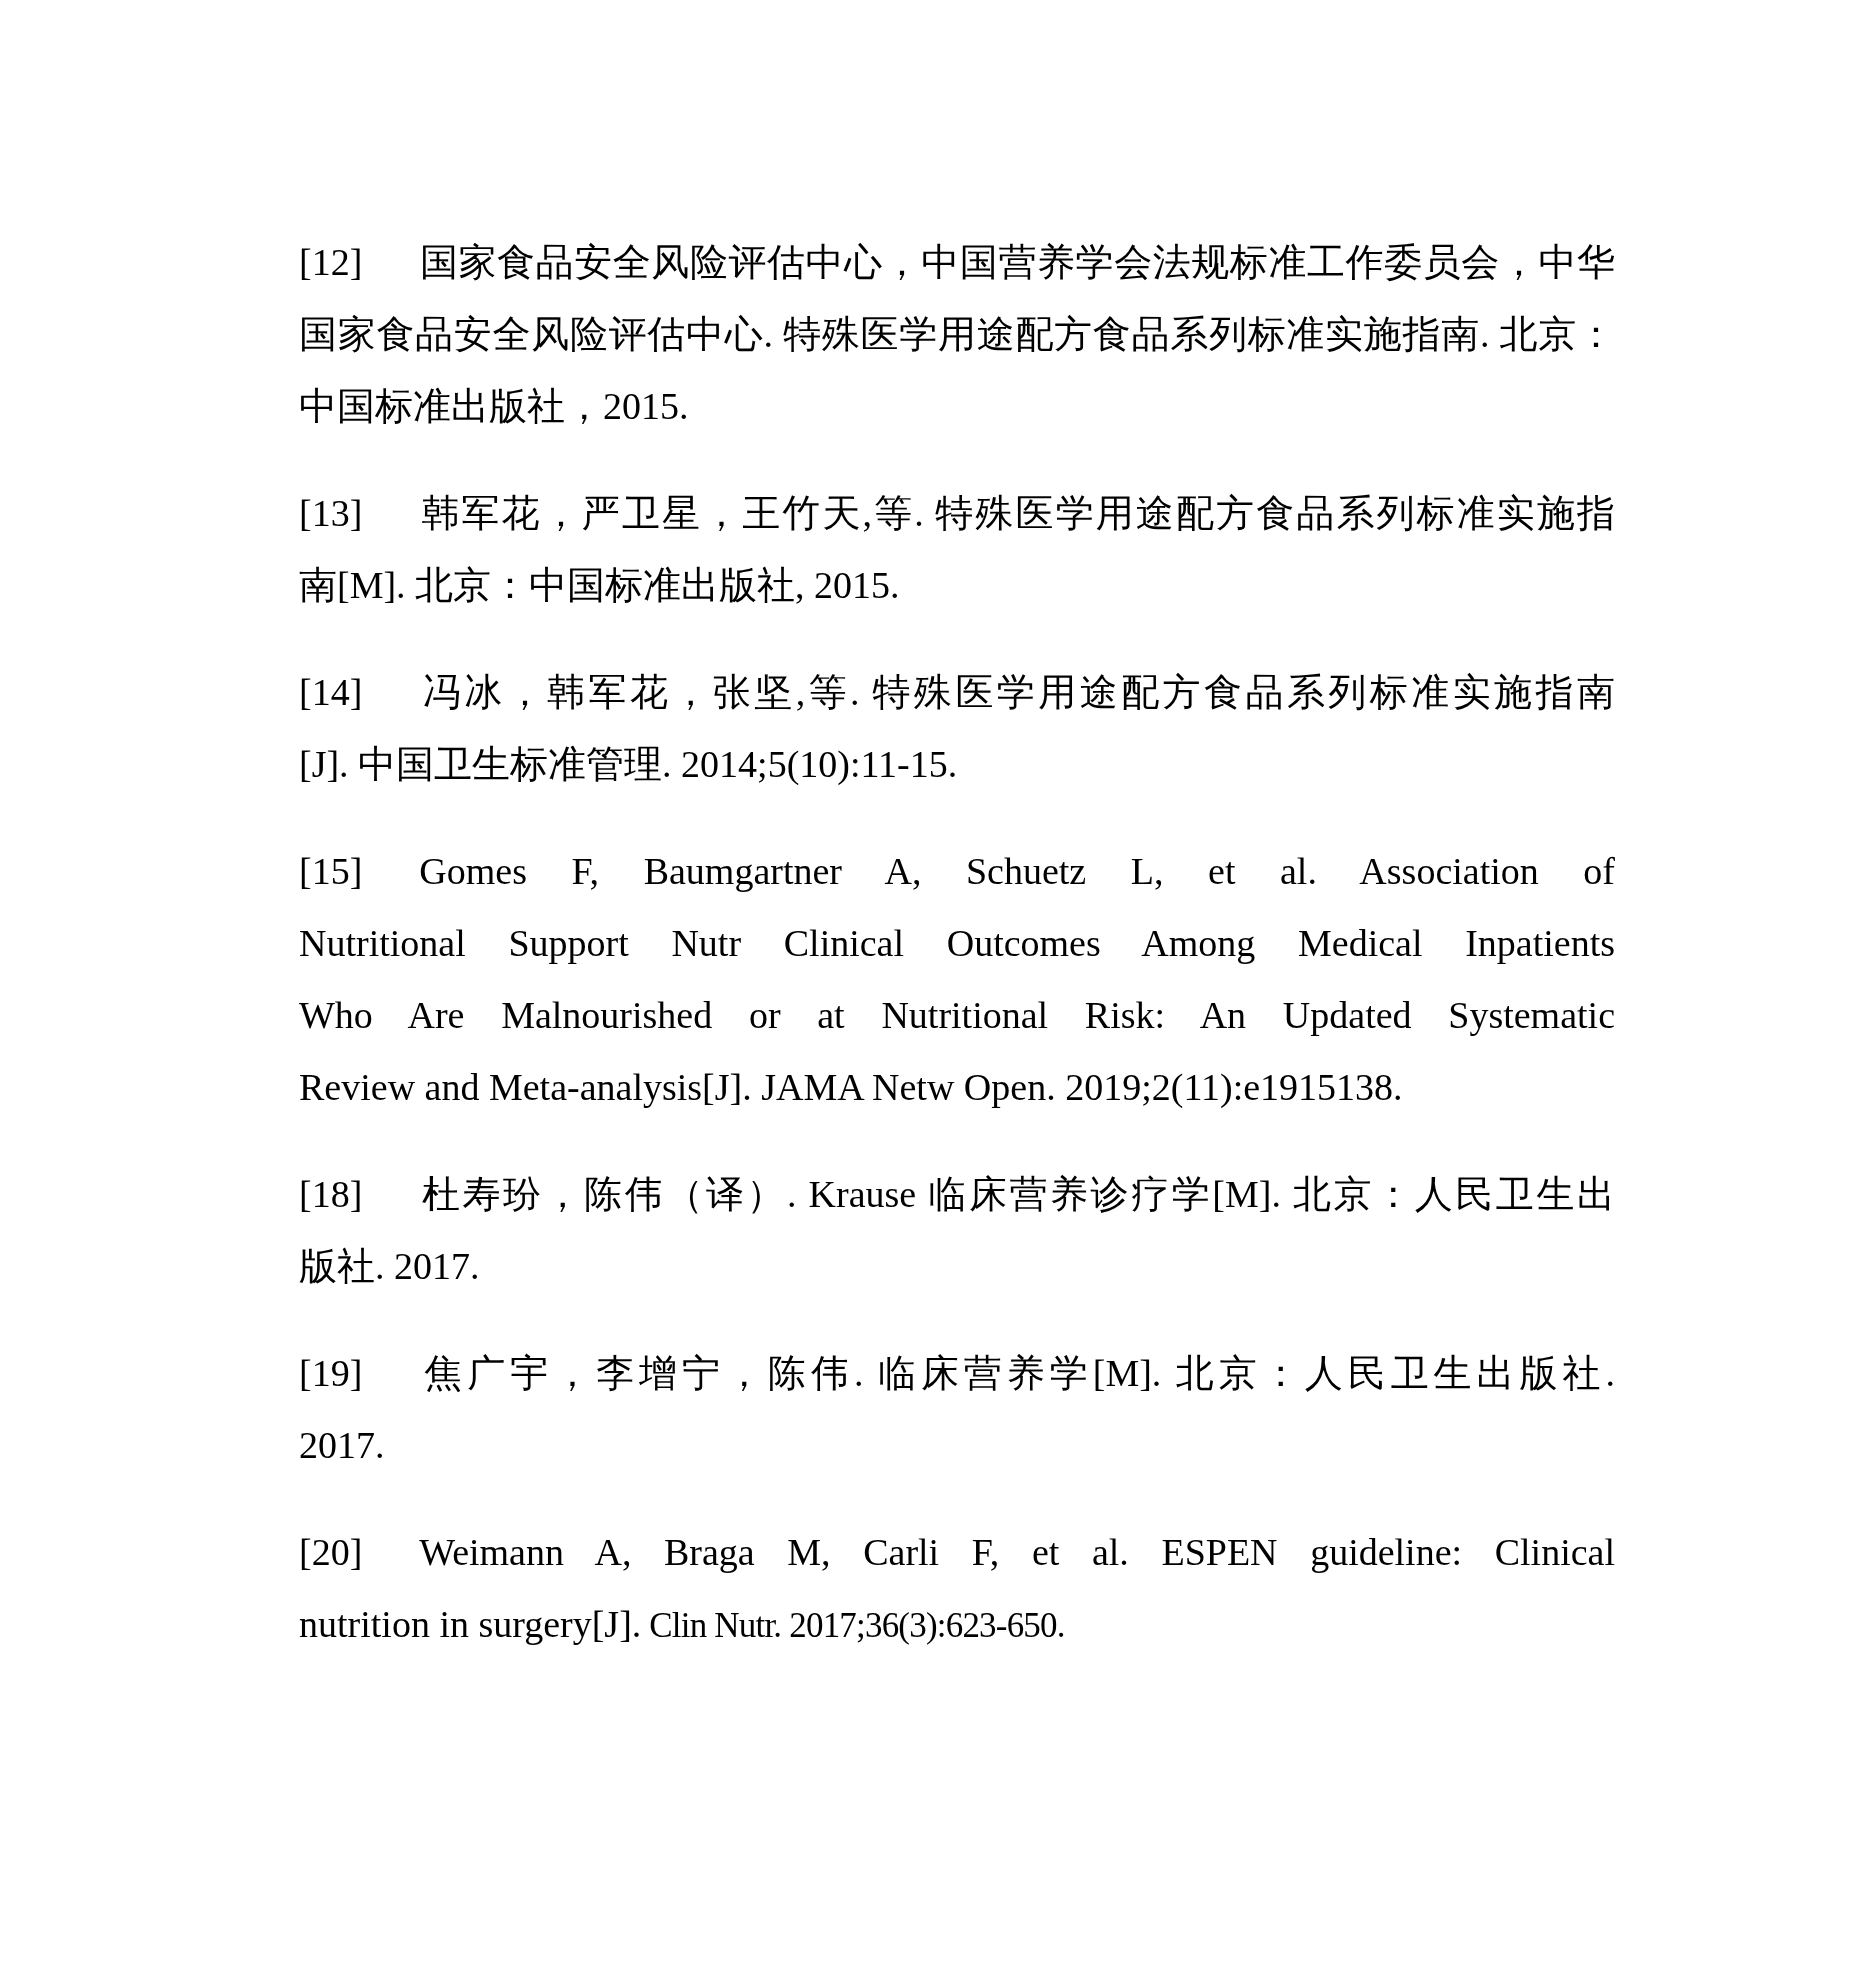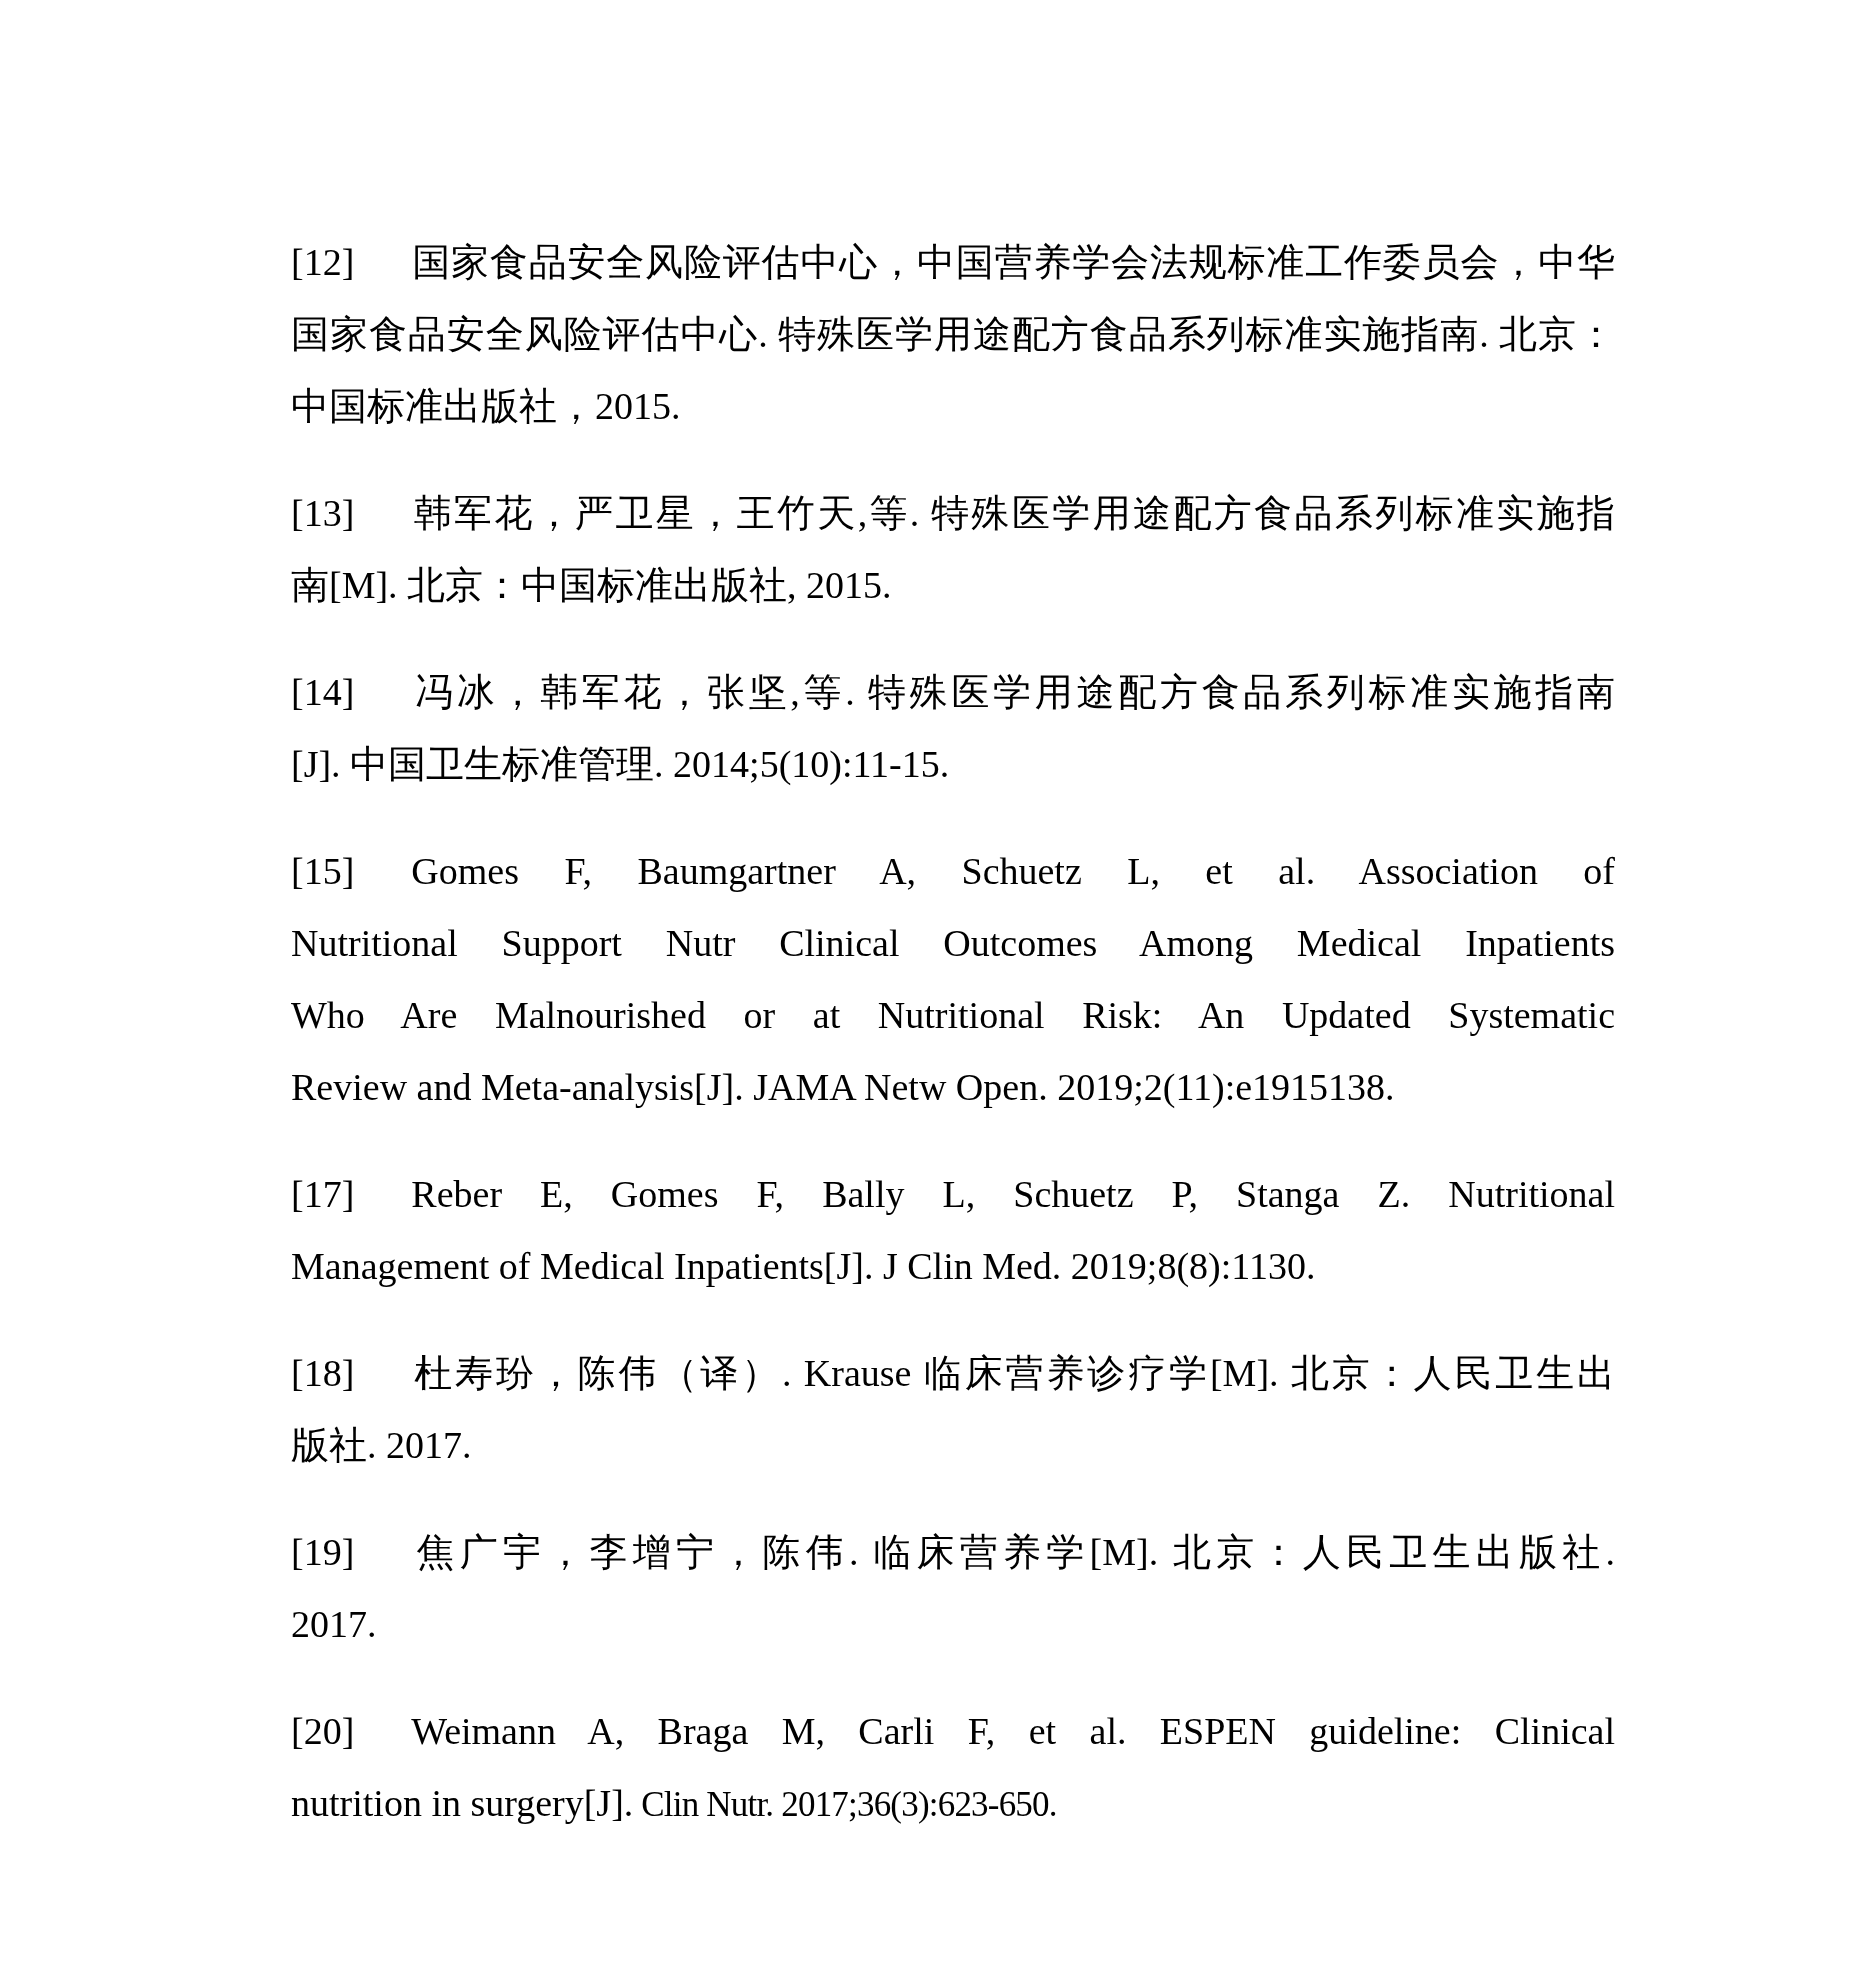--- a/index.html
+++ b/index.html
@@ -15,21 +15,21 @@
   }
   .refs {
     position: absolute;
     left: 287px;
     right: 257px;
     top: 226px;
   }
   .ref {
     font-size: 38px;
     line-height: 72px;
-    margin: 0 0 35px 4px;
+    margin: 0 0 35px 12px;
   }
   .line { text-align: justify; }
   .line.just { text-align-last: justify; }
   .ref-label { margin-right: 57px; white-space: nowrap; }
   .ref-tail { font-size: 35px; letter-spacing: -0.8px; }
 </style>
 </head>
 <body>
 
 <div class="sheet">
@@ -52,24 +52,20 @@
     </div>
 
     <div class="ref">
       <div class="line just"><span class="ref-label">[15]</span><span>Gomes F, Baumgartner A, Schuetz L, et al. Association of</span></div>
       <div class="line just">Nutritional Support Nutr Clinical Outcomes Among Medical Inpatients</div>
       <div class="line just">Who Are Malnourished or at Nutritional Risk: An Updated Systematic</div>
       <div class="line">Review and Meta-analysis[J]. JAMA Netw Open. 2019;2(11):e1915138.</div>
     </div>
 
 
-    <div class="ref">
-      <div class="line just"><span class="ref-label">[17]</span><span>Reber E, Gomes F, Bally L, Schuetz P, Stanga Z. Nutritional</span></div>
-      <div class="line">Management of Medical Inpatients[J]. J Clin Med. 2019;8(8):1130.</div>
-    </div>
 
     <div class="ref">
       <div class="line just"><span class="ref-label">[18]</span><span>杜寿玢，陈伟（译）. Krause 临床营养诊疗学[M]. 北京：人民卫生出</span></div>
       <div class="line">版社. 2017.</div>
     </div>
 
     <div class="ref">
       <div class="line just"><span class="ref-label">[19]</span><span>焦广宇，李增宁，陈伟. 临床营养学[M]. 北京：人民卫生出版社.</span></div>
       <div class="line">2017.</div>
     </div>

